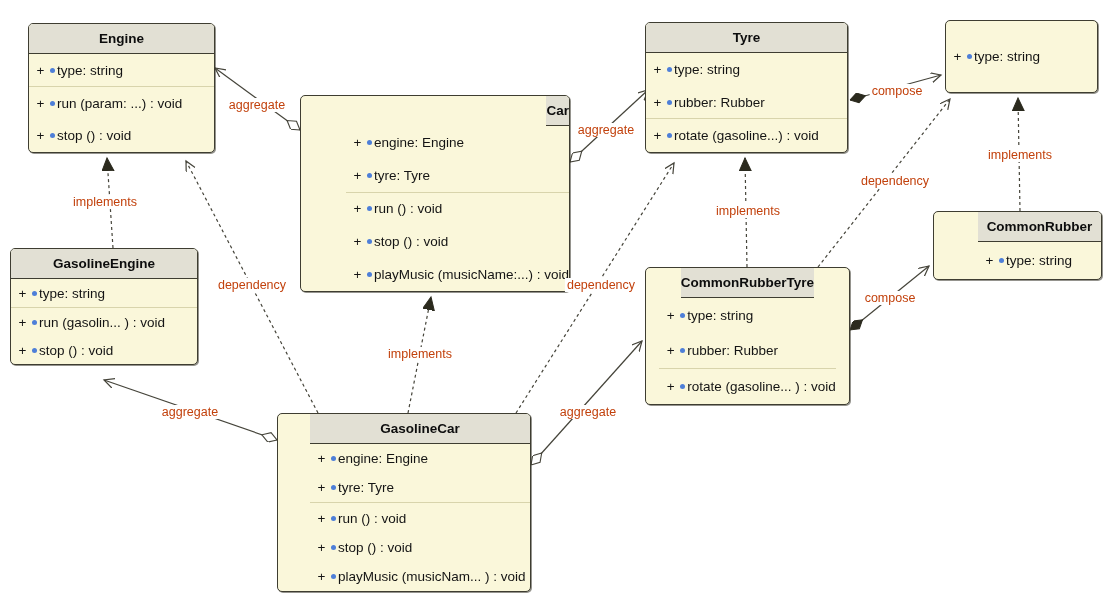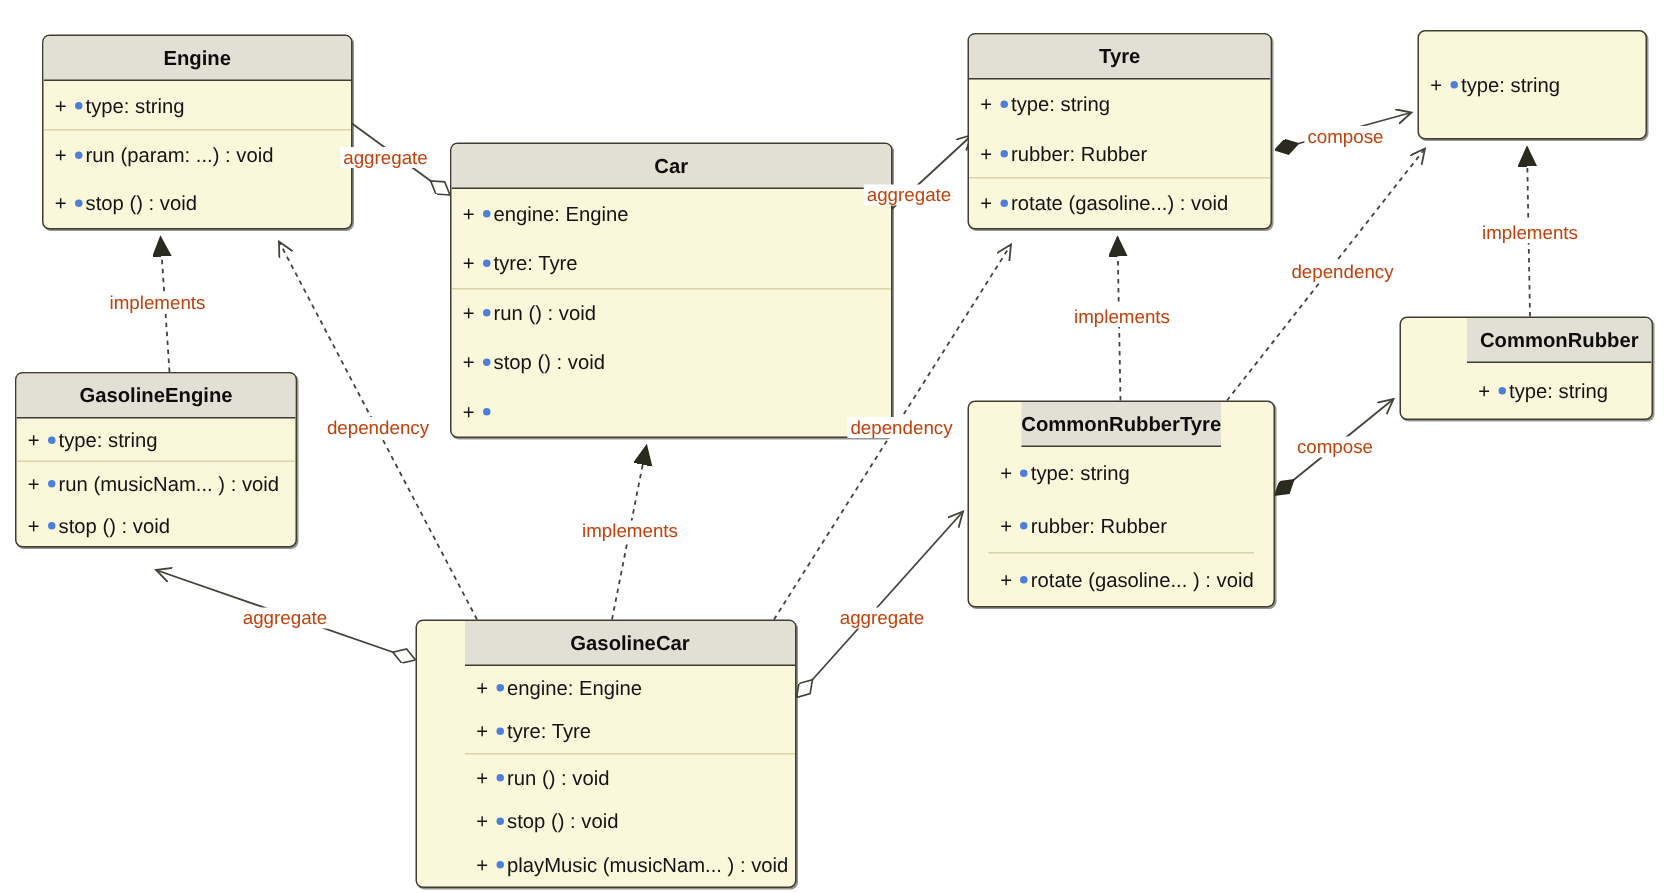--- a/index.html
+++ b/index.html
@@ -52,21 +52,21 @@
       <path d="M113,248 L107,158" stroke-dasharray="3 3" marker-end="url(#ftri)"></path>
       <path d="M408,413 L431,297" stroke-dasharray="3 3" marker-end="url(#ftri)"></path>
       <path d="M747,267 L745,158" stroke-dasharray="3 3" marker-end="url(#ftri)"></path>
       <path d="M1020,211 L1018,98" stroke-dasharray="3 3" marker-end="url(#ftri)"></path>
       <path d="M318,413 L186,161" stroke-dasharray="3 3" marker-end="url(#oarrow)"></path>
       <path d="M516,413 L674,163" stroke-dasharray="3 3" marker-end="url(#oarrow)"></path>
       <path d="M818,267 L950,99" stroke-dasharray="3 3" marker-end="url(#oarrow)"></path>
     </g>
   </svg>
 
-  <div class="cls" style="left:28px;top:23px;width:207px;height:130px;">
+  <div class="cls" style="left:28px;top:23px;width:187px;height:130px;">
     <div class="cls-title">Engine</div>
     <div class="cls-body">
       <div class="row">
           <span class="vis">+</span>
           <span class="dot"></span>
           <span>type: string</span>
         </div>
       <div class="sep"></div>
       <div class="row">
           <span class="vis">+</span>
@@ -74,21 +74,21 @@
           <span>run (param: ...) : void</span>
         </div>
       <div class="row">
           <span class="vis">+</span>
           <span class="dot"></span>
           <span>stop () : void</span>
         </div>
     </div>
   </div>
 
-  <div class="cls" style="left:300px;top:95px;width:295px;height:197px;">
+  <div class="cls" style="left:300px;top:95px;width:270px;height:197px;align-items:flex-end;">
     <div class="cls-title">Car</div>
     <div class="cls-body">
       <div class="row">
           <span class="vis">+</span>
           <span class="dot"></span>
           <span>engine: Engine</span>
         </div>
       <div class="row">
           <span class="vis">+</span>
           <span class="dot"></span>
@@ -101,20 +101,21 @@
           <span>run () : void</span>
         </div>
       <div class="row">
           <span class="vis">+</span>
           <span class="dot"></span>
           <span>stop () : void</span>
         </div>
       <div class="row">
           <span class="vis">+</span>
           <span class="dot"></span>
+          <span>playMusic (musicName:...) : void</span>
         </div>
     </div>
   </div>
 
   <div class="cls" style="left:645px;top:22px;width:203px;height:131px;">
     <div class="cls-title">Tyre</div>
     <div class="cls-body">
       <div class="row">
           <span class="vis">+</span>
           <span class="dot"></span>
@@ -149,21 +150,21 @@
     <div class="cls-body">
       <div class="row">
           <span class="vis">+</span>
           <span class="dot"></span>
           <span>type: string</span>
         </div>
       <div class="sep"></div>
       <div class="row">
           <span class="vis">+</span>
           <span class="dot"></span>
-          <span>run (musicNam... ) : void</span>
+          <span>run (gasolin... ) : void</span>
         </div>
       <div class="row">
           <span class="vis">+</span>
           <span class="dot"></span>
           <span>stop () : void</span>
         </div>
     </div>
   </div>
 
   <div class="cls" style="left:645px;top:267px;width:205px;height:138px;align-items:center;">

